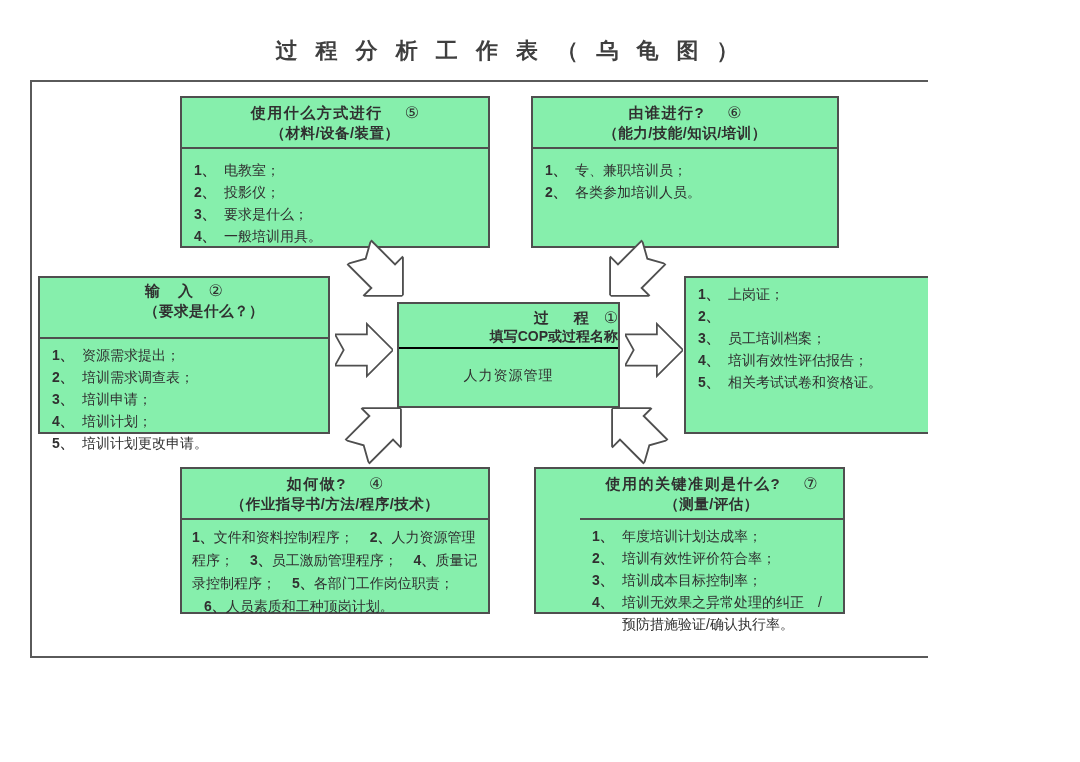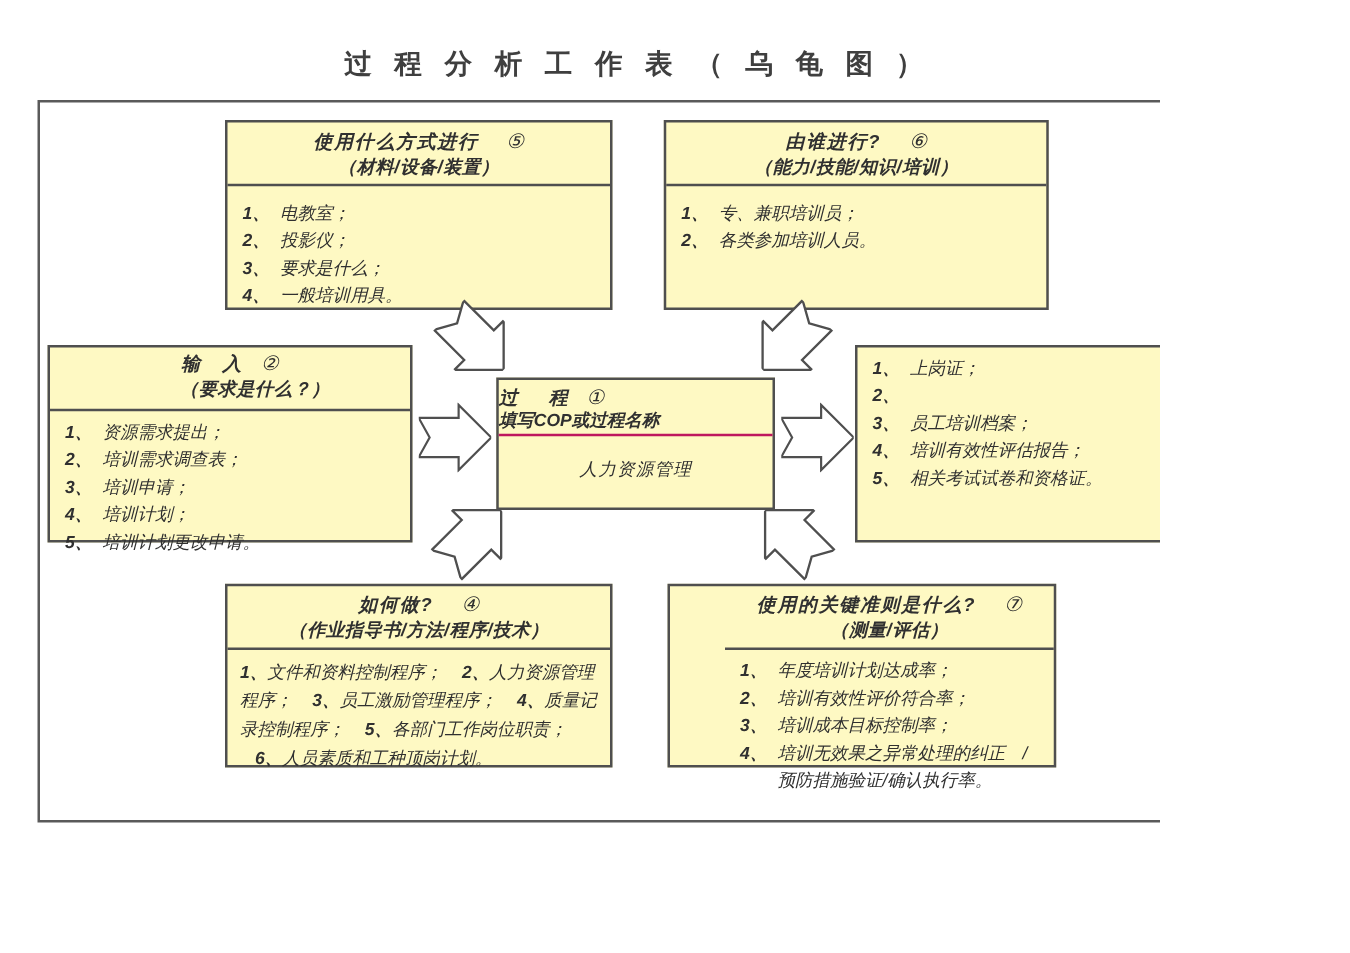--- a/index.html
+++ b/index.html
@@ -8,34 +8,34 @@
     font-family:"Liberation Sans", sans-serif; color:#303030; overflow:hidden;border-radius:30px;
   }
   .title{
     position:absolute; left:30px; top:36px; width:960px; text-align:center;
     font-size:22px; font-weight:700; letter-spacing:6px; color:#3f3f3f; white-space:nowrap;
   }
   .frame{
     position:absolute; left:30px; top:80px; width:958px; height:574px;
     border:2px solid #5a5a5a; background:#ffffff;
   }
-  .box{ position:absolute; border:2px solid #4f4f4f; background:#fef9c3; box-sizing:border-box;font-style:italic; }
+  .box{ position:absolute; border:2px solid #4f4f4f; background:#86efac; box-sizing:border-box; }
   .box-header{ text-align:center; padding-top:5px; border-bottom:2px solid #4f4f4f; }
   .hdr{ font-weight:700; font-size:15px; letter-spacing:1.5px; }
   .badge{ font-weight:400; font-size:16px; margin-left:22px; }
   .sub{ font-weight:700; font-size:14.5px; margin:1px 0 4px; letter-spacing:0.5px; }
   .box-body{ padding:10px 8px 0 12px; font-size:14px; }
   .item{ display:flex; line-height:22px; }
   .item .num{ font-weight:700; flex:0 0 30px; }
   .item .txt{ flex:1; }
   .flow{ margin:0; padding:6px 10px 0 10px; font-size:14px; line-height:23px; text-align:left; }
   .flow .num{ font-weight:700; margin-left:12px; }
   .flow .seg:first-child .num{ margin-left:0; }
   
-  .process-header{ text-align:left; padding:4px 0 1px; border-bottom:2px solid #be185d; }
+  .process-header{ text-align:right; padding:4px 0 1px; border-bottom:2px solid #000000; }
   .process-line1{ font-weight:700; font-size:15px; letter-spacing:5px; }
   .process-line1 .badge{ margin-left:10px; letter-spacing:0; }
   .process-sub{ font-weight:700; font-size:14px; }
   .process-body{ display:flex; align-items:center; justify-content:center; height:54px; font-size:14px; letter-spacing:1px; }
   
   .arrow-wrap{ position:absolute; width:58px; height:56px; }
   .arrow-wrap.diag{ width:62px; height:56px; }
   .arrow-wrap svg{ width:100%; height:100%; display:block; }
   .arrow-wrap polygon{ fill:#ffffff; stroke:#4f4f4f; stroke-width:3; stroke-linejoin:miter; }
   .rot45{ transform:rotate(45deg); }
@@ -90,21 +90,21 @@
       <div class="item">
           <span class="num">2、</span>
           <span class="txt">各类参加培训人员。</span>
         </div>
     </div>
   </div>
 
   <div class="box" style="left:38px; top:276px; width:292px; height:158px;">
     <div class="box-header" style="padding-top:3px;">
       <span class="hdr">输　入</span><span class="badge" style="margin-left:14px;">②</span>
-      <div class="sub" style="margin-bottom:6px;padding-left:40px;">（要求是什么？）</div>
+      <div class="sub" style="margin-bottom:16px;padding-left:40px;">（要求是什么？）</div>
     </div>
     <div class="box-body" style="padding-top:5px;">
       <div class="item">
           <span class="num">1、</span>
           <span class="txt">资源需求提出；</span>
         </div>
       <div class="item">
           <span class="num">2、</span>
           <span class="txt">培训需求调查表；</span>
         </div>

